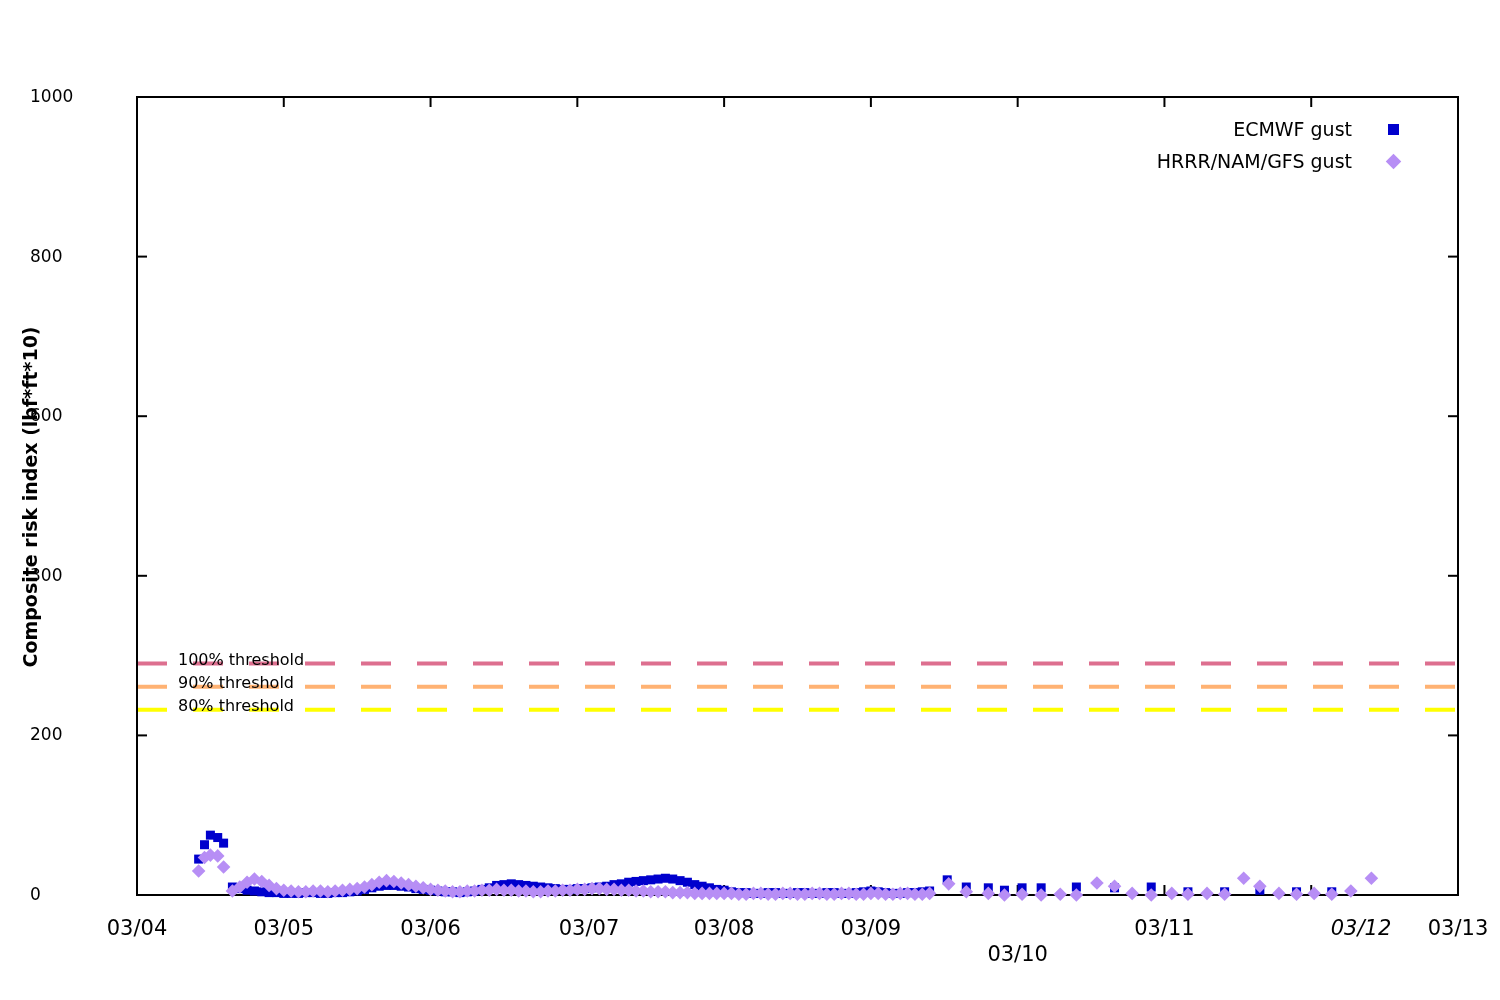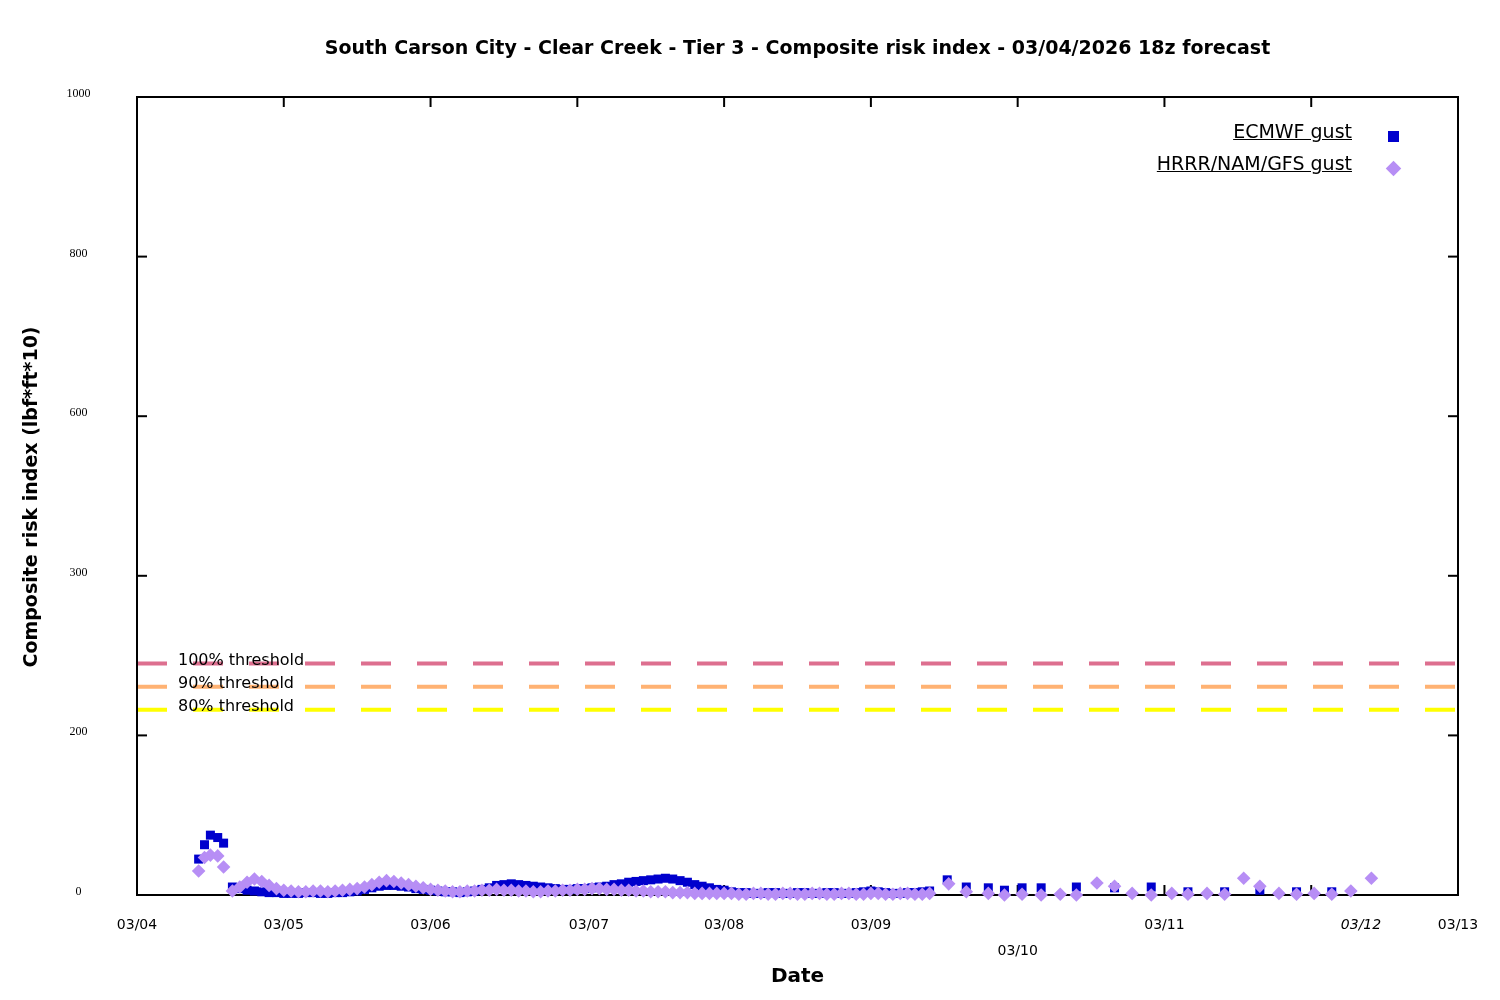--- a/index.html
+++ b/index.html
@@ -4,37 +4,35 @@
 <style>
   html,body{margin:0;padding:0;background:#ffffff;}
   .fig{position:relative;width:1500px;height:1000px;background:#ffffff;
        font-family:"DejaVu Sans","Liberation Sans",sans-serif;color:#000;overflow:hidden;}
   .chart-title{position:absolute;left:137px;top:36px;width:1321px;text-align:center;
        font-size:19px;font-weight:bold;white-space:nowrap;}
   .ylab{position:absolute;left:30px;top:497px;transform:translate(-50%,-50%) rotate(-90deg);
        font-size:19px;font-weight:bold;white-space:nowrap;}
   .xlab{position:absolute;left:137px;top:963px;width:1321px;text-align:center;
        font-size:20px;font-weight:bold;}
-  .xtick{position:absolute;top:916px;width:90px;margin-left:-45px;text-align:center;font-size:14px;}
-  .ytick{position:absolute;left:30px;width:97px;text-align:center;font-size:12px;margin-top:-11px;font-family:Liberation Serif, serif;}
+  .xtick{position:absolute;top:916px;width:90px;margin-left:-45px;text-align:center;font-size:21px;}
+  .ytick{position:absolute;left:30px;width:97px;text-align:left;font-size:17px;margin-top:-11px;}
   .thrlab{position:absolute;left:178px;font-size:16px;white-space:nowrap;margin-top:-13px;}
-  .lrow{position:absolute;right:101px;display:flex;align-items:flex-end;white-space:nowrap;
-       font-size:19px;height:26px;text-decoration:underline;}
+  .lrow{position:absolute;right:101px;display:flex;align-items:center;white-space:nowrap;
+       font-size:19px;height:26px;}
   .lmark{display:inline-block;margin-left:36px;}
   .msq{width:11px;height:11px;}
   .mdi{width:11px;height:11px;transform:rotate(45deg);}
   svg{position:absolute;left:0;top:0;}
 </style>
 </head>
 <body>
 
 <div class="fig">
-  <div class="chart-title">South Carson City - Clear Creek - Tier 3 - Composite risk index - 03/04/2026 18z forecast</div>
   <div class="ylab">Composite risk index (lbf*ft*10)</div>
-  <div class="xlab">Date</div>
   <svg id="plot" width="1500" height="1000" viewBox="0 0 1500 1000">
       <line x1="137" x2="1458" y1="663.58" y2="663.58" stroke="#dd6f8f" stroke-width="4" stroke-dasharray="30 26"></line>
       <line x1="137" x2="1458" y1="686.722" y2="686.722" stroke="#ffb273" stroke-width="4" stroke-dasharray="30 26"></line>
       <line x1="137" x2="1458" y1="709.864" y2="709.864" stroke="#ffff00" stroke-width="4" stroke-dasharray="30 26"></line>
       <rect x="137" y="97" width="1321" height="798" fill="none" stroke="#000" stroke-width="2"></rect>
       <line x1="137" x2="137" y1="895" y2="885" stroke="#000" stroke-width="2"></line>
       <line x1="137" x2="137" y1="97" y2="107" stroke="#000" stroke-width="2"></line>
       <line x1="283.77777777777777" x2="283.77777777777777" y1="895" y2="885" stroke="#000" stroke-width="2"></line>
       <line x1="283.77777777777777" x2="283.77777777777777" y1="97" y2="107" stroke="#000" stroke-width="2"></line>
       <line x1="430.55555555555554" x2="430.55555555555554" y1="895" y2="885" stroke="#000" stroke-width="2"></line>

